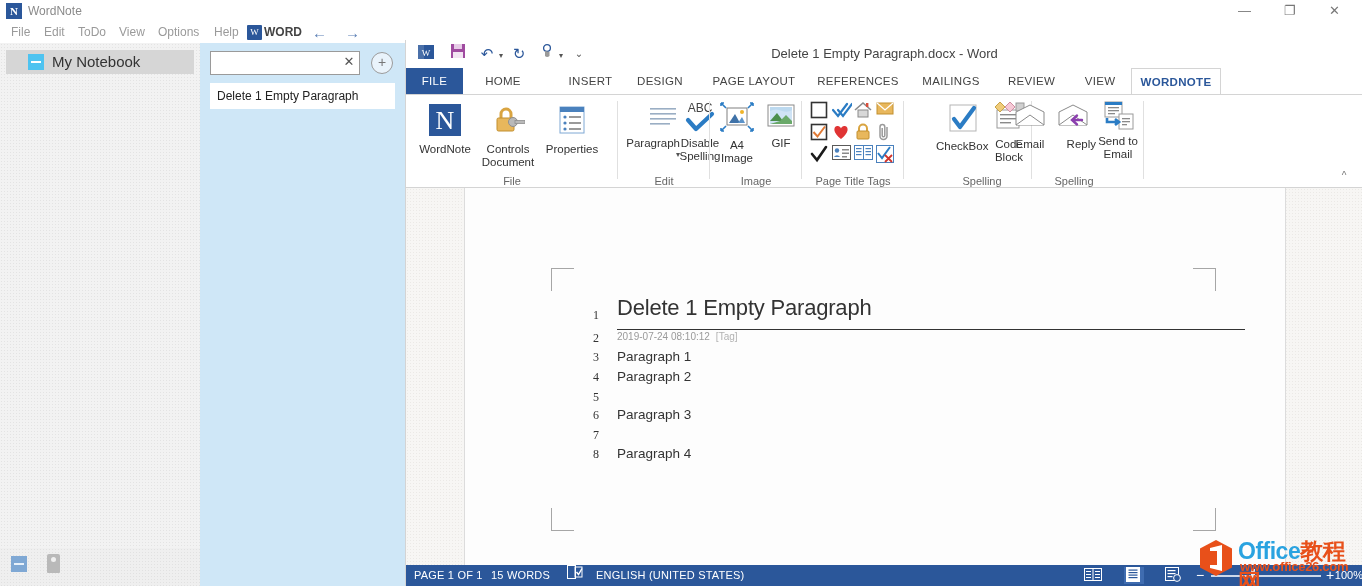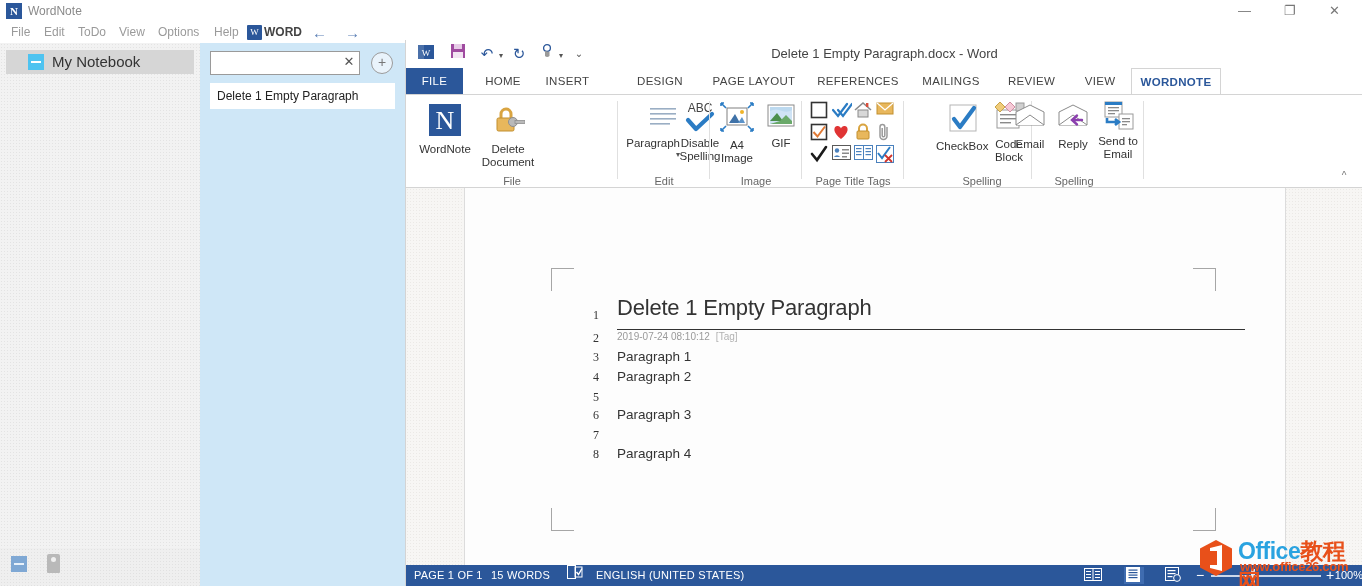--- a/index.html
+++ b/index.html
@@ -73,21 +73,21 @@
   .w-wbtn{position:absolute;top:38px;width:30px;height:22px;text-align:center;line-height:22px;color:#666;font-size:13px;}
   #w-help{left:813px;}#w-ribbondisp{left:843px;}#w-min{left:873px;}#w-restore{left:903px;}#w-close{left:933px;}
   #w-signin{position:absolute;left:845px;top:62px;width:112px;height:20px;line-height:20px;font-size:12px;color:#444;}
 
   
   #w-tabrow{position:absolute;left:0;top:28px;width:957px;height:26px;background:#fff;}
   .w-tab{position:absolute;top:0;height:26px;line-height:26px;text-align:center;font-size:11.5px;
      color:#444;letter-spacing:.3px;}
   #tab-file{left:0;width:57px;background:#2b579a;color:#fff;}
   #tab-home{left:57px;width:80px;}
-  #tab-insert{left:123px;width:77px;}
+  #tab-insert{left:146px;width:77px;}
   #tab-design{left:214px;width:80px;}
   #tab-pagelayout{left:294px;width:108px;}
   #tab-references{left:402px;width:100px;}
   #tab-mailings{left:502px;width:86px;}
   #tab-review{left:588px;width:75px;}
   #tab-view{left:663px;width:62px;}
   #tab-wordnote{left:725px;width:90px;background:#fff;color:#2b579a;font-weight:bold;
      border:1px solid #d4d4d4;border-bottom:none;box-sizing:border-box;height:27px;}
 
   
@@ -281,22 +281,37 @@
       </div>
       <div class="btn" style="left:72px;top:8px;width:60px;">
         <span class="btn-ico">
           <svg width="34" height="34" viewBox="0 0 34 34">
             <path d="M10 16 L10 11 a5 5 0 0 1 10 0 L20 16" fill="none" stroke="#d9a441" stroke-width="3"></path>
             <rect x="6" y="15" width="17" height="13" rx="1.5" fill="#e8b75c" stroke="#c28f2e"></rect>
             <circle cx="22" cy="19" r="4.5" fill="#b9b9b9" stroke="#8e8e8e"></circle>
             <rect x="24" y="17.5" width="10" height="3" fill="#b9b9b9" stroke="#8e8e8e" stroke-width=".8"></rect>
           </svg>
         </span>
-        <span class="btn-lbl" style="margin-top:3px;">Delete</span>
+        <span class="btn-lbl" style="margin-top:3px;">Controls</span>
         <span class="btn-lbl">Document</span>
+      </div>
+      <div class="btn" style="left:135px;top:8px;width:62px;">
+        <span class="btn-ico">
+          <svg width="34" height="34" viewBox="0 0 34 34">
+              <rect x="5" y="4" width="24" height="26" fill="#fff" stroke="#7fa8d4"></rect>
+              <rect x="5" y="4" width="24" height="5" fill="#4a81bd"></rect>
+          <circle cx="10" cy="14" r="1.6" fill="#4a81bd"></circle>
+              <rect x="14" y="13" width="12" height="2" fill="#9a9a9a"></rect>
+          <circle cx="10" cy="20" r="1.6" fill="#4a81bd"></circle>
+              <rect x="14" y="19" width="12" height="2" fill="#9a9a9a"></rect>
+          <circle cx="10" cy="26" r="1.6" fill="#4a81bd"></circle>
+              <rect x="14" y="25" width="12" height="2" fill="#9a9a9a"></rect>
+            </svg>
+        </span>
+        <span class="btn-lbl" style="margin-top:3px;">Properties</span>
       </div>
       <div class="grp-label">File</div>
       <div class="grp-sep" style="left:211px;"></div>
     </div>
 
     <div class="grp" style="left:212px;width:92px;">
       <div class="btn" style="left:0px;top:8px;width:62px;text-align:right;">
         <span class="btn-ico">
           <svg width="34" height="30" viewBox="0 0 34 30">
             <rect x="4" y="5" width="26" height="1.6" fill="#9aaec4"></rect>
@@ -471,21 +486,21 @@
         <span class="btn-lbl" style="margin-top:4px;">Email</span>
       </div>
       <div class="btn" style="left:46px;top:8px;width:46px;">
         <span class="btn-ico">
           <svg width="34" height="28" viewBox="0 0 34 28">
               <path d="M3 22 L3 9 L17 2 L31 9 L31 22 Z" fill="#fff" stroke="#8a8a8a"></path>
               <path d="M3 22 L17 12 L31 22" fill="#fff" stroke="#8a8a8a"></path>
               <path d="M26 17 L17 17 M21 12.5 L16 17 L21 21.5" fill="none" stroke="#8b3fae" stroke-width="2.4" stroke-linecap="round"></path>
             </svg>
         </span>
-        <span class="btn-lbl" style="margin-top:4px;">Reply</span>
+        <span class="btn-lbl" style="margin-top:4px;text-align:right;">Reply</span>
       </div>
       <div class="btn" style="left:90px;top:6px;width:48px;">
         <span class="btn-ico">
           <svg width="36" height="30" viewBox="0 0 36 30">
             <rect x="5" y="1" width="17" height="15" fill="#fff" stroke="#9a9a9a"></rect>
             <rect x="5" y="1" width="17" height="3" fill="#2b7cc4"></rect>
             <rect x="8" y="6" width="11" height="1.3" fill="#8a8a8a"></rect>
             <rect x="8" y="9" width="11" height="1.3" fill="#8a8a8a"></rect>
             <rect x="8" y="12" width="7" height="1.3" fill="#8a8a8a"></rect>
             <rect x="19" y="13" width="14" height="15" fill="#fff" stroke="#9a9a9a"></rect>

